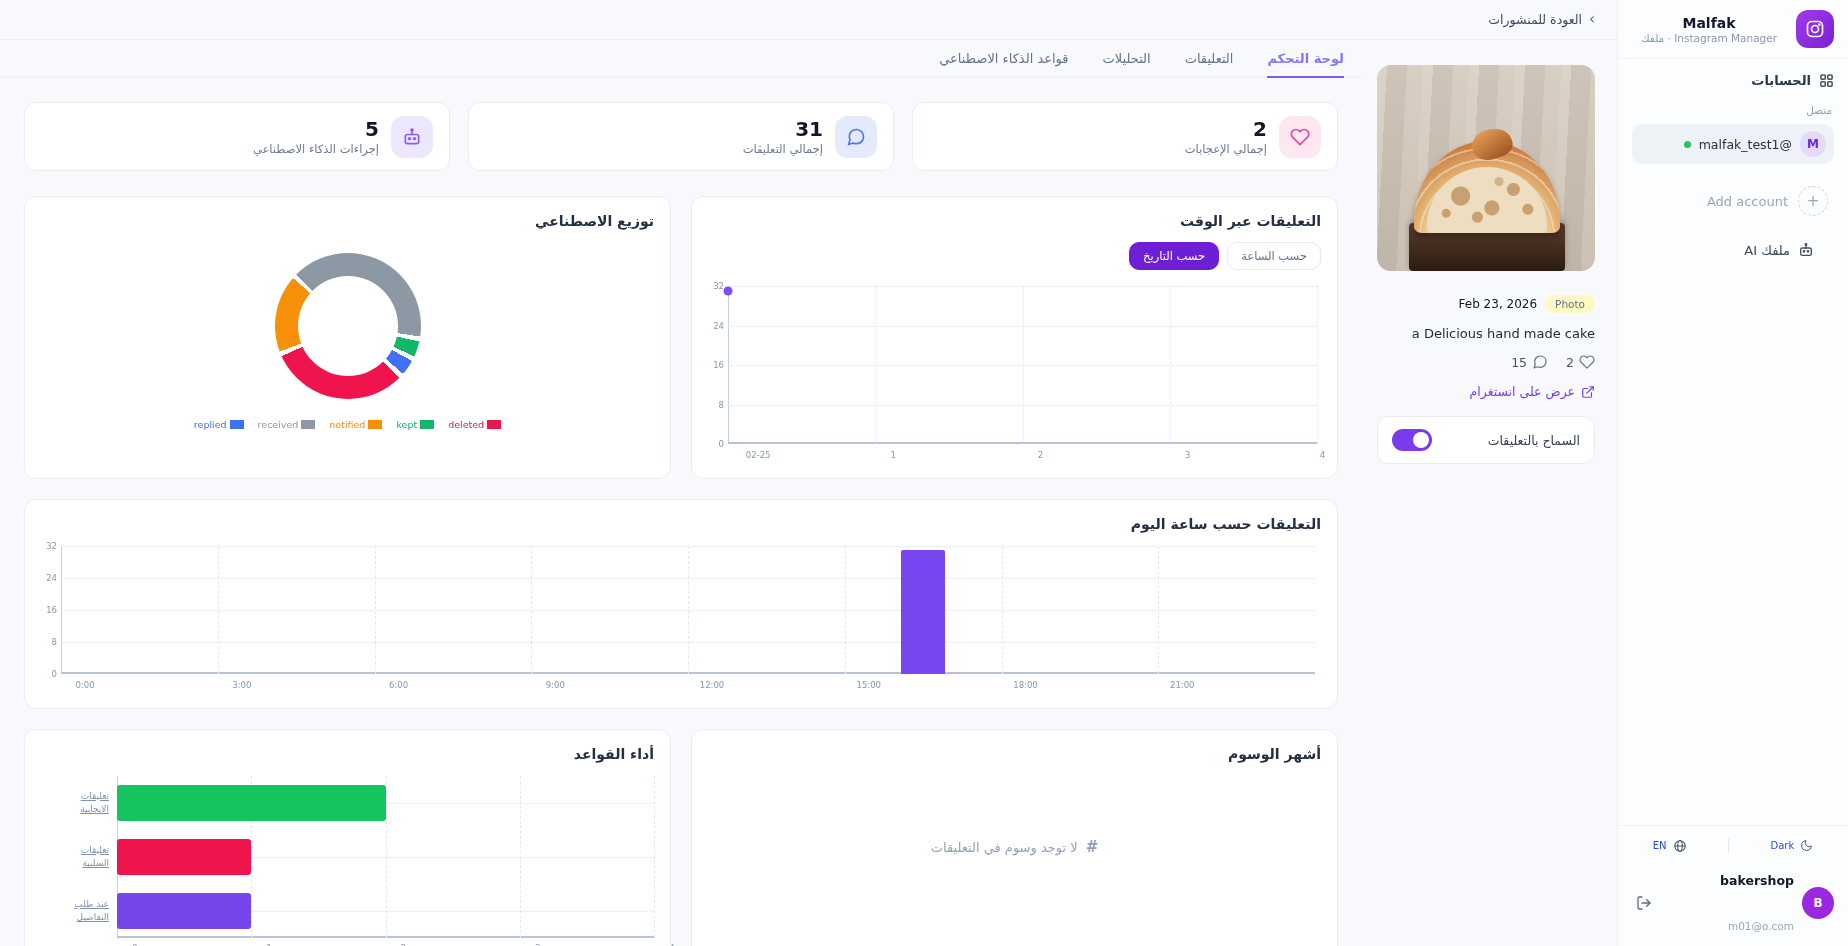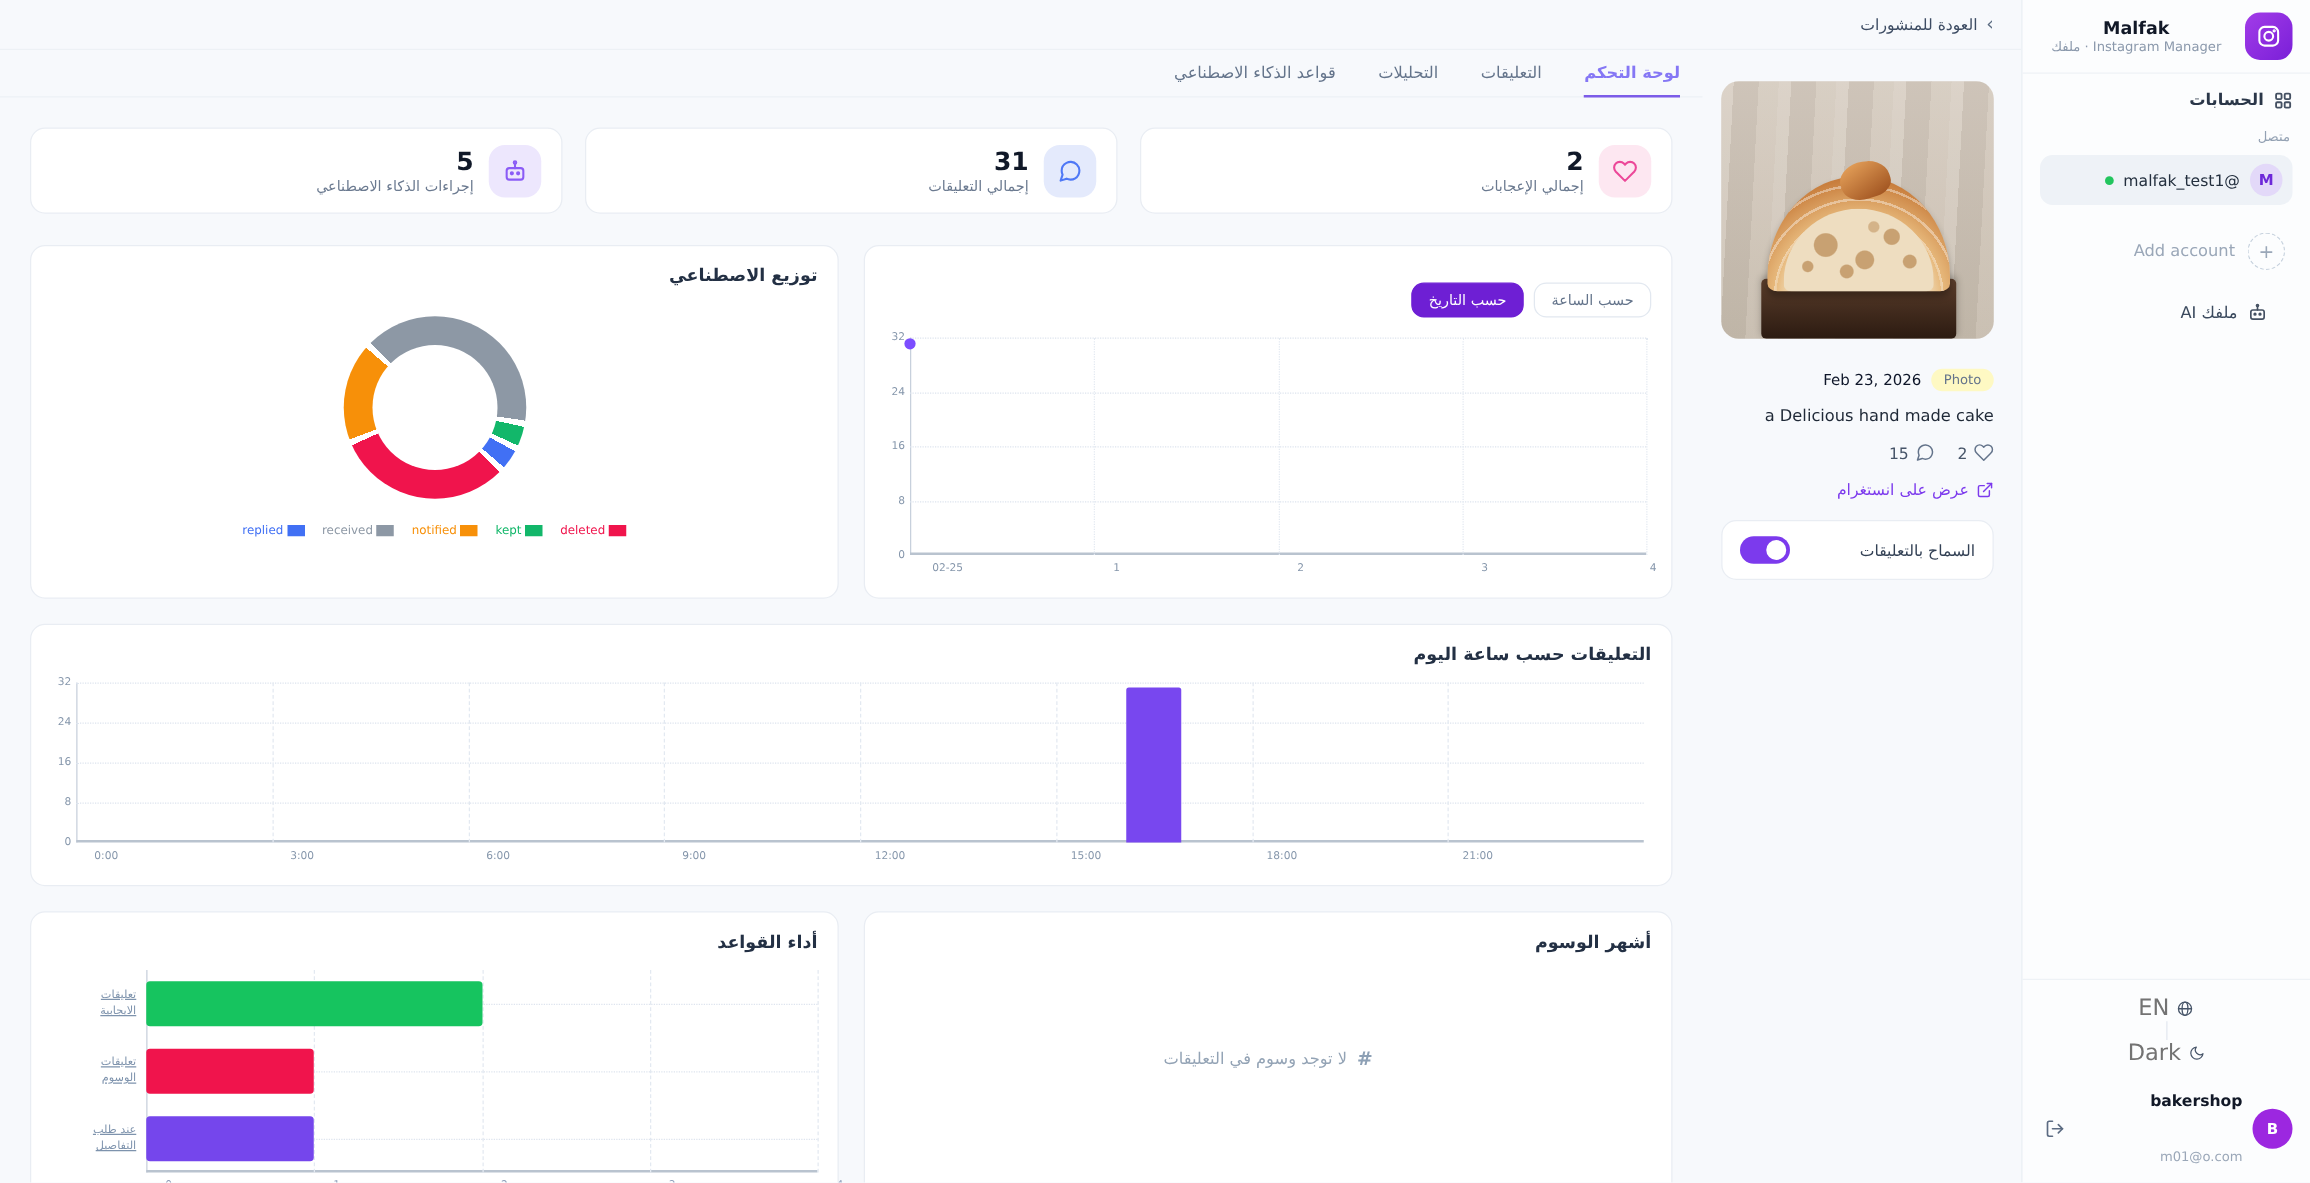--- a/index.html
+++ b/index.html
@@ -27,21 +27,21 @@
   .account-item { display:flex; align-items:center; gap:8px; background:#eef2f7; border-radius:10px; padding:7px 8px; cursor:pointer; }
   .avatar-m { width:26px; height:26px; border-radius:50%; background:#e3d9f9; color:#6d28d9; font-size:12px; font-weight:bold;
     display:flex; align-items:center; justify-content:center; }
   .acct-name { font-size:12.5px; color:#24303f; direction:ltr; }
   .dot-green { width:7px; height:7px; border-radius:50%; background:#22c55e; }
   .add-account { display:flex; align-items:center; gap:10px; margin:22px 6px 0; color:#9aa7b8; font-size:13px; cursor:pointer; }
   .plus-circle { width:30px; height:30px; border-radius:50%; border:1.5px dashed #c7d2de; color:#9aa7b8;
     display:flex; align-items:center; justify-content:center; font-size:15px; }
   .ai-row { display:flex; align-items:center; gap:8px; margin:26px 20px 15px; font-size:13px; color:#3b4a5e; cursor:pointer; }
   .sb-footer { margin-top:auto; border-top:1px solid #eef2f6; padding:12px 14px 14px; }
-  .lang-theme { display:flex; direction:ltr; align-items:center; justify-content:space-around; color:#737373; font-size:18px;flex-direction:column; }
+  .lang-theme { display:flex; direction:ltr; align-items:center; justify-content:space-around; color:#1d4ed8; font-size:10px; }
   .lt-btn { display:flex; align-items:center; gap:6px; cursor:pointer; }
   .lt-div { width:1px; height:15px; background:#e2e8f0; }
   .user-row { display:flex; align-items:center; margin-top:20px; gap:8px; }
   .avatar-b { width:32px; height:32px; border-radius:50%; background:#9c27e0; color:#fff; font-size:12px; font-weight:bold;
     display:flex; align-items:center; justify-content:center; }
   .user-meta { display:flex; flex-direction:column; align-items:flex-start;gap:32px; }
   .user-name { font-size:12.5px; font-weight:bold; color:#111827; }
   .user-email { font-size:10.5px; color:#9aa7b8; direction:ltr; }
   .logout { margin-right:auto; margin-left:4px; cursor:pointer; display:flex; }
 
@@ -342,20 +342,21 @@
               </div>
               <div class="stat-texts">
                 <span class="stat-value">5</span>
                 <span class="stat-label">إجراءات الذكاء الاصطناعي</span>
               </div>
             </div>
           </div>
 
           <div class="charts-row">
             <div class="card chart-card-half">
+              <div class="card-title">التعليقات عبر الوقت</div>
               <div class="toggle-btns" id="time-toggles">
                   <button class="tbtn">حسب الساعة</button>
                   <button class="tbtn active">حسب التاريخ</button>
                 </div>
               <div class="plot" id="line-plot" style="flex: 1 1 0%; margin: 16px 4px 18px 20px;">
                   <div class="ax-y"></div>
                   <div class="ax-x"></div>
                   <span class="ytick" style="top: 100%; left: -20px;">0</span>
                   <div class="gl-h" style="top: 75%;"></div>
                   <span class="ytick" style="top: 75%; left: -20px;">8</span>
@@ -453,21 +454,21 @@
             <div class="card bottom-card">
               <div class="card-title">أداء القواعد</div>
               <div class="hbar-chart">
                 <div class="hbar-labels" id="hbar-labels">
                     <div class="hbar-label">
                       <span>تعليقات</span>
                       <span>الايجابية</span>
                     </div>
                     <div class="hbar-label">
                       <span>تعليقات</span>
-                      <span>الوسوم</span>
+                      <span>السلبية</span>
                     </div>
                     <div class="hbar-label">
                       <span>عند طلب</span>
                       <span>التفاصيل</span>
                     </div>
                   </div>
                 <div class="hbar-plot" id="hbar-plot">
                     <div class="ax-y"></div>
                     <div class="ax-x"></div>
                     <span class="xtick" style="left: 0%; bottom: -15px; color: rgb(138, 155, 184);">0</span>

